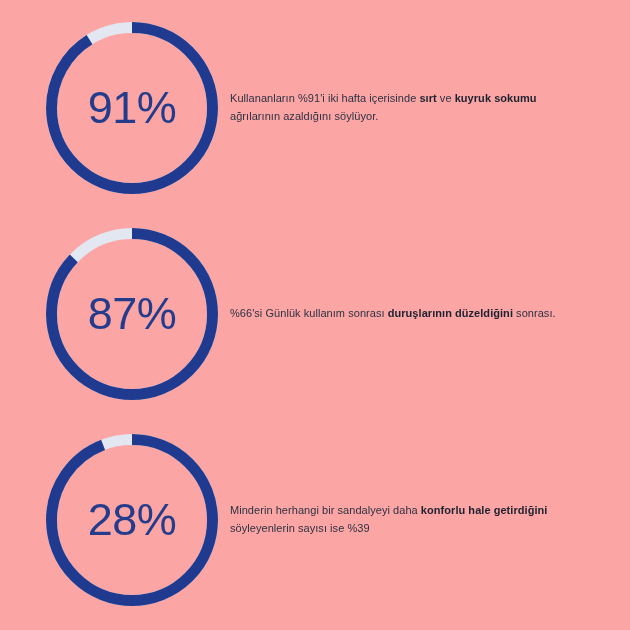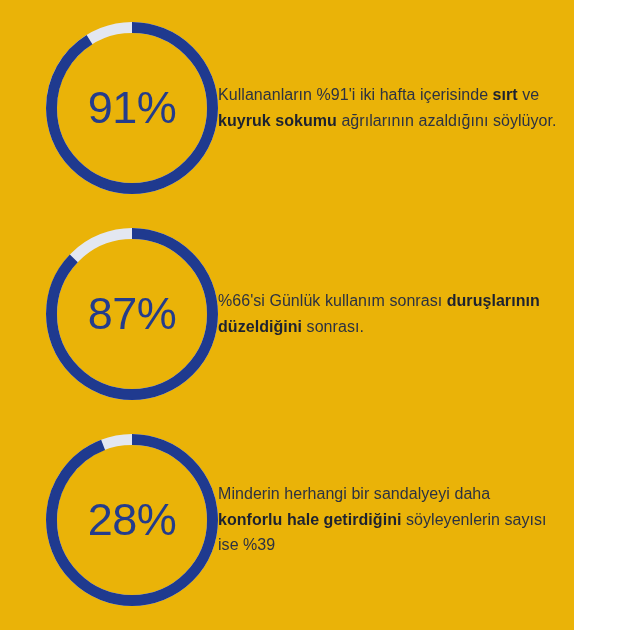--- a/index.html
+++ b/index.html
@@ -8,23 +8,23 @@
   }
   body {
     width: 630px;
     height: 630px;
     background: #ffffff;
     font-family: "Liberation Sans", sans-serif;
     overflow: hidden;
   }
   .board {
     position: relative;
-    width: 574px;
+    width: 630px;
     height: 630px;
-    background: #eab308;
+    background: #fca5a5;
   }
   .stat-row {
     position: absolute;
     left: 0;
     width: 630px;
     height: 175px;
     display: flex;
     align-items: center;
   }
   .stat-row.r0 { top: 20px; }
@@ -54,22 +54,23 @@
     justify-content: center;
     font-size: 45px;
     font-weight: 300;
     letter-spacing: -0.5px;
     color: #243c8c;
     font-family: "Liberation Sans", sans-serif;
     line-height: 1;
   }
   .stat-text {
     flex: 1 1 auto;
+    margin-left: 12px;
     margin-right: 46px;
-    font-size: 16px;
+    font-size: 11px;
     line-height: 1.62;
     color: #2c3242;
     letter-spacing: 0.05px;
     max-width: 340px;
   }
   .stat-text b {
     font-weight: 700;
     color: #1d2230;
   }
 </style>

